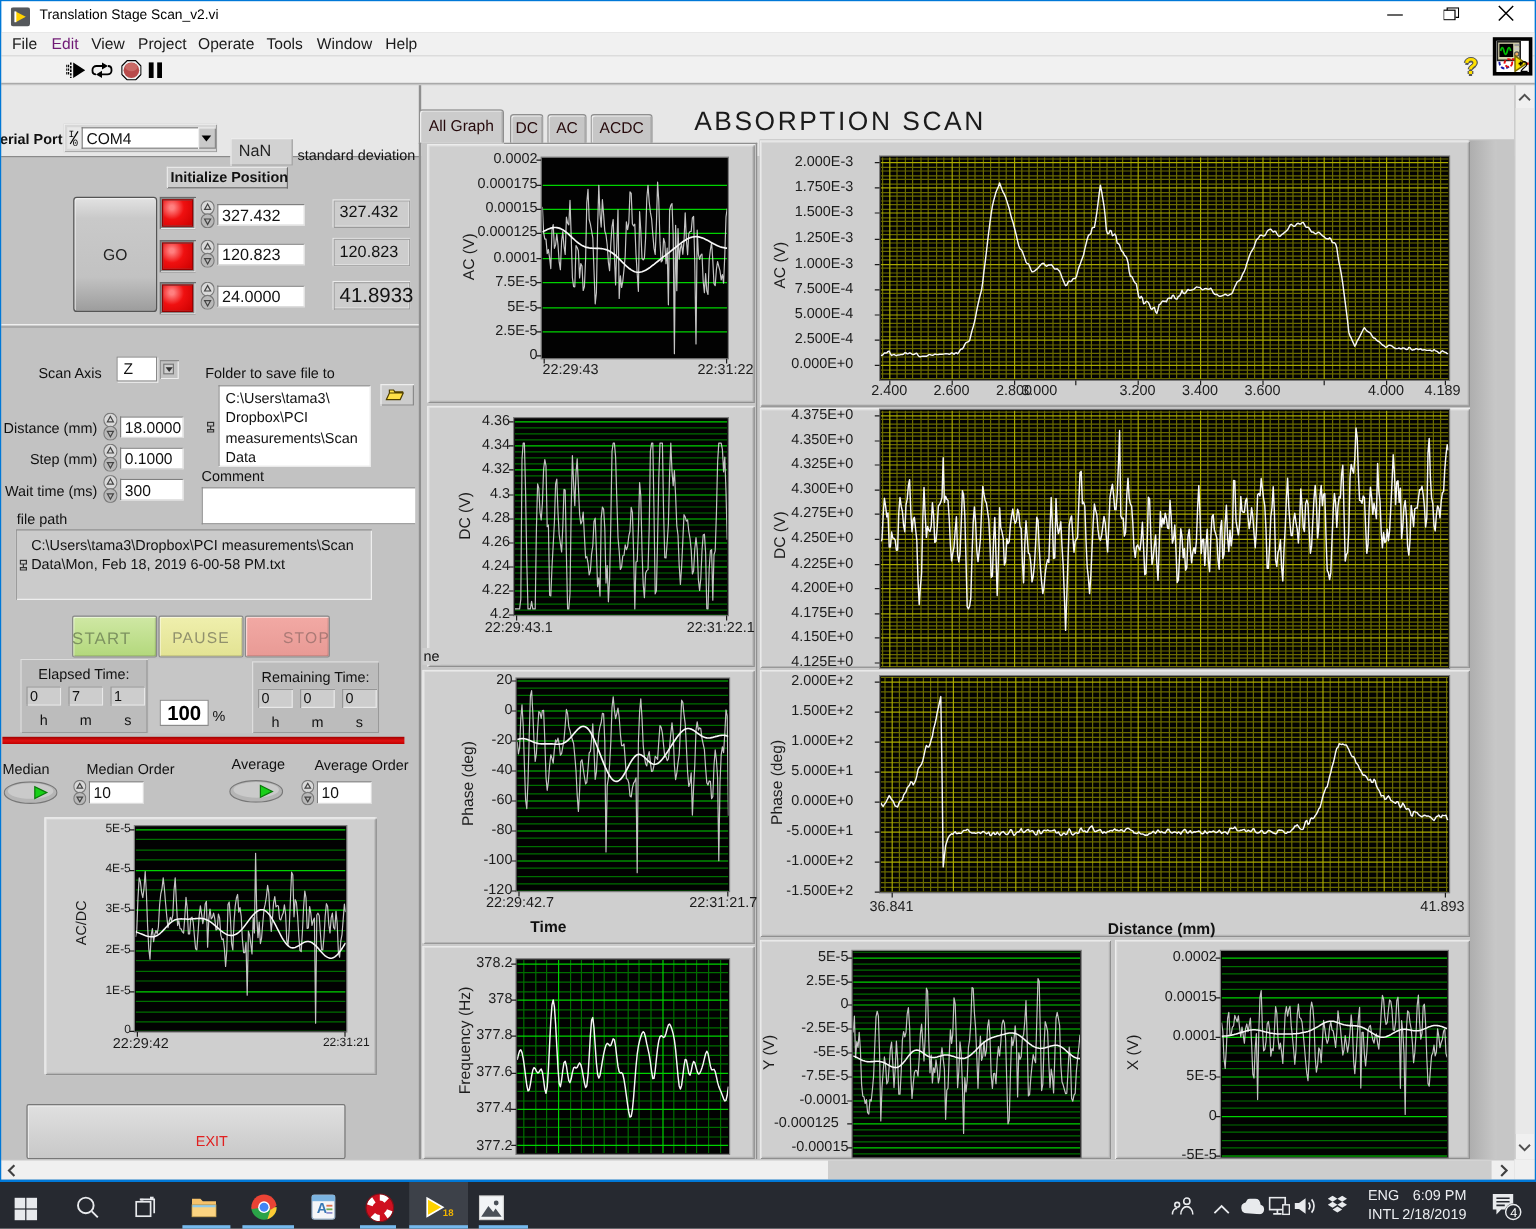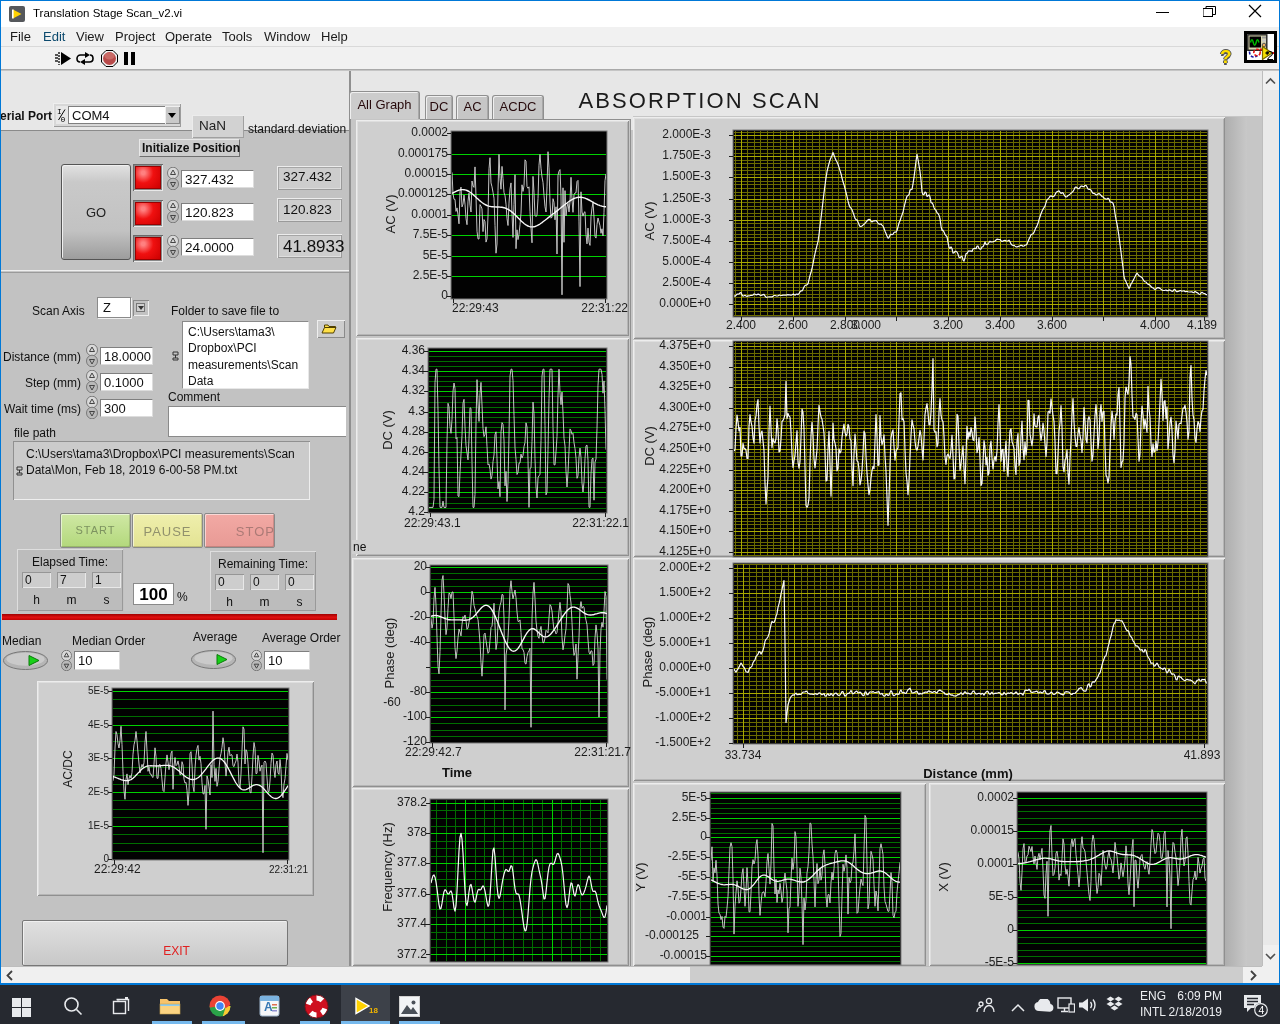--- a/index.html
+++ b/index.html
@@ -14,21 +14,21 @@
 <div style="position:absolute;left:1156px;top:12px;width:13px;height:1px;background:#000;"></div>
 <div style="position:absolute;left:1203px;top:5px;width:13px;height:11px;"><svg width="13" height="11">
       <rect x="0" y="2.5" width="9.5" height="8" fill="none" stroke="#000"></rect>
       <path d="M3 2.5V0.5H12.5V8.5H10" fill="none" stroke="#000"></path>
     </svg></div>
 <div style="position:absolute;left:1248px;top:4px;width:14px;height:14px;"><svg width="14" height="14">
       <path d="M1 1L13 13M13 1L1 13" stroke="#000" stroke-width="1.2"></path>
     </svg></div>
 <div style="position:absolute;left:1px;top:27px;width:1278px;height:19px;background:#f1f1f1;"></div>
 <div style="position:absolute;left:10px;top:29px;font-size:13px;color:#1a1a1a;">File</div>
-<div style="position:absolute;left:43px;top:29px;font-size:13px;color:#0c4a6e;">Edit</div>
+<div style="position:absolute;left:43px;top:29px;font-size:13px;color:#701a75;">Edit</div>
 <div style="position:absolute;left:76px;top:29px;font-size:13px;color:#1a1a1a;">View</div>
 <div style="position:absolute;left:115px;top:29px;font-size:13px;color:#1a1a1a;">Project</div>
 <div style="position:absolute;left:165px;top:29px;font-size:13px;color:#1a1a1a;">Operate</div>
 <div style="position:absolute;left:222px;top:29px;font-size:13px;color:#1a1a1a;">Tools</div>
 <div style="position:absolute;left:264px;top:29px;font-size:13px;color:#1a1a1a;">Window</div>
 <div style="position:absolute;left:321px;top:29px;font-size:13px;color:#1a1a1a;">Help</div>
 <div style="position:absolute;left:1px;top:46px;width:1278px;height:24px;background:#f1f1f1;border-top:1px solid #d9d9d9;border-bottom:1px solid #a9a9a9;"></div>
 <div style="position:absolute;left:55px;top:51px;width:17px;height:15px;"><svg width="17" height="15">
       <path d="M0 3v9M2 3v9M4 1v13" stroke="#000" stroke-width="1.3" stroke-dasharray="2 1"></path>
       <polygon points="6,1 6,14 16,7.5" fill="#000"></polygon>
@@ -180,21 +180,21 @@
 <div style="position:absolute;left:104px;top:401px;font-size:13px;">300</div>
 <div style="position:absolute;left:168px;top:390px;font-size:12px;">Comment</div>
 <div style="position:absolute;left:168px;top:406px;width:178px;height:31px;background:#fff;border:1px solid #8a8a8a;border-right:none;"></div>
 <div style="position:absolute;left:14px;top:426px;font-size:12px;">file path</div>
 <div style="position:absolute;left:13px;top:441px;width:297px;height:59px;background:#cbcbcb;box-shadow:inset 1px 1px 0 #909090,inset -1px -1px 0 #eee;"></div>
 <div style="position:absolute;left:16px;top:464px;width:8px;height:10px;"><svg width="8" height="10">
       <path d="M1 1h5v3h-5zM3.5 4v3M1 7h5v2h-5z" fill="none" stroke="#333"></path>
     </svg></div>
 <div style="position:absolute;left:26px;top:446px;width:278px;font-size:12px;line-height:16.3px;color:#111;">C:\Users\tama3\Dropbox\PCI measurements\Scan<br>Data\Mon, Feb 18, 2019 6-00-58 PM.txt</div>
 <div style="position:absolute;left:60px;top:513px;width:71px;height:35px;background:linear-gradient(180deg,#cfe8a4,#b3d87c);border:1px solid #8a8a8a;border-radius:2px;box-shadow:inset 1px 1px 0 rgba(255,255,255,.55),inset -1px -1px 0 rgba(0,0,0,.15);"></div>
-<div style="position:absolute;left:60px;top:524px;width:71px;text-align:center;font-size:11px;letter-spacing:1px;color:#7d9360;">START</div>
+<div style="position:absolute;left:60px;top:524px;width:71px;font-size:14px;letter-spacing:1px;color:#7d9360;">START</div>
 <div style="position:absolute;left:132px;top:513px;width:71px;height:35px;background:linear-gradient(180deg,#efefad,#e3e393);border:1px solid #8a8a8a;border-radius:2px;box-shadow:inset 1px 1px 0 rgba(255,255,255,.55),inset -1px -1px 0 rgba(0,0,0,.15);"></div>
 <div style="position:absolute;left:132px;top:524px;width:71px;text-align:center;font-size:13px;letter-spacing:1px;color:#91916d;">PAUSE</div>
 <div style="position:absolute;left:204px;top:513px;width:71px;height:35px;background:linear-gradient(180deg,#f2a9a4,#e89a95);border:1px solid #8a8a8a;border-radius:2px;box-shadow:inset 1px 1px 0 rgba(255,255,255,.55),inset -1px -1px 0 rgba(0,0,0,.15);"></div>
 <div style="position:absolute;left:204px;top:524px;width:71px;text-align:right;font-size:13px;letter-spacing:1px;color:#ab7a76;">STOP</div>
 <div style="position:absolute;left:17px;top:549px;width:106px;height:62px;background:#bcbcbc;box-shadow:inset 1px 1px 0 #dedede,inset -1px -1px 0 #999;"></div>
 <div style="position:absolute;left:17px;top:555px;width:106px;text-align:center;font-size:12px;color:#111;">Elapsed Time:</div>
 <div style="position:absolute;left:22px;top:572px;width:29px;height:16px;background:#cdcdcd;box-shadow:inset 1px 1px 0 #969696,inset -1px -1px 0 #e8e8e8;"></div>
 <div style="position:absolute;left:25px;top:573px;font-size:12px;color:#111;">0</div>
 <div style="position:absolute;left:57px;top:572px;width:29px;height:16px;background:#cdcdcd;box-shadow:inset 1px 1px 0 #969696,inset -1px -1px 0 #e8e8e8;"></div>
 <div style="position:absolute;left:60px;top:573px;font-size:12px;color:#111;">7</div>
@@ -329,21 +329,21 @@
           <polyline points="0,50.3 1,50.0 2,49.7 3,49.6 4,49.5 5,49.5 6,49.6 7,49.8 8,50.1 9,50.5 10,50.9 11,51.3 12,51.7 13,52.1 14,52.5 15,52.9 16,53.2 17,53.5 18,53.7 19,53.8 20,53.9 21,53.9 22,53.9 23,53.9 24,53.9 25,53.9 26,53.9 27,53.9 28,53.9 29,53.9 30,54.0 31,54.0 32,54.1 33,54.2 34,54.2 35,54.1 36,54.0 37,53.9 38,53.6 39,53.1 40,52.6 41,51.9 42,51.2 43,50.2 44,49.2 45,48.1 46,46.9 47,45.7 48,44.5 49,43.4 50,42.3 51,41.3 52,40.5 53,39.8 54,39.4 55,39.3 56,39.4 57,39.8 58,40.4 59,41.4 60,42.6 61,44.1 62,45.8 63,47.8 64,49.9 65,52.2 66,54.6 67,57.1 68,59.7 69,62.3 70,64.9 71,67.4 72,69.9 73,72.3 74,74.6 75,76.7 76,78.7 77,80.4 78,81.9 79,83.2 80,84.1 81,84.8 82,85.1 83,85.2 84,84.9 85,84.3 86,83.5 87,82.4 88,81.0 89,79.4 90,77.7 91,75.9 92,74.0 93,72.1 94,70.2 95,68.5 96,66.9 97,65.6 98,64.4 99,63.6 100,63.0 101,62.7 102,62.7 103,63.0 104,63.5 105,64.2 106,65.0 107,66.0 108,67.0 109,67.9 110,68.8 111,69.6 112,70.3 113,70.7 114,70.9 115,70.9 116,70.7 117,70.3 118,69.6 119,68.7 120,67.7 121,66.5 122,65.2 123,63.8 124,62.4 125,60.9 126,59.3 127,57.7 128,56.2 129,54.6 130,53.0 131,51.5 132,50.0 133,48.6 134,47.2 135,46.0 136,44.8 137,43.8 138,42.9 139,42.2 140,41.6 141,41.3 142,41.1 143,41.1 144,41.3 145,41.6 146,42.1 147,42.6 148,43.3 149,44.0 150,44.8 151,45.5 152,46.2 153,46.9 154,47.5 155,48.0 156,48.4 157,48.7 158,48.9 159,49.0 160,49.0 161,48.9 162,48.7 163,48.5 164,48.2 165,47.9 166,47.7 167,47.4 168,47.1 169,46.9 170,46.8 171,46.7 172,46.7 173,46.8 174,47.0 175,47.3 176,47.7" fill="none" stroke="#f8f8f8" stroke-width="1.4" stroke-linejoin="round"></polyline>
         </g>
         <path d="M-5 1.5h4M-5 26.5h4M-5 51.5h4M-5 76.5h4M-5 101.5h4M-5 126.5h4M-5 151.5h4M-5 176.5h4M1.5 177v4M175.5 177v4" stroke="#1c1c1c" stroke-width="1" fill="none"></path>
       </g>
     </svg>
   </div>
 <div style="position:absolute;left:357px;top:560px;width:70px;text-align:right;font-size:12px;color:#1c1c1c;line-height:13px;">20</div>
 <div style="position:absolute;left:357px;top:585px;width:70px;text-align:right;font-size:12px;color:#1c1c1c;line-height:13px;">0</div>
 <div style="position:absolute;left:357px;top:610px;width:70px;text-align:right;font-size:12px;color:#1c1c1c;line-height:13px;">-20</div>
 <div style="position:absolute;left:357px;top:635px;width:70px;text-align:right;font-size:12px;color:#1c1c1c;line-height:13px;">-40</div>
-<div style="position:absolute;left:357px;top:660px;width:70px;text-align:center;font-size:12px;color:#1c1c1c;line-height:13px;margin-top:36px;">-60</div>
+<div style="position:absolute;left:357px;top:660px;width:70px;text-align:right;font-size:12px;color:#1c1c1c;line-height:13px;">-60</div>
 <div style="position:absolute;left:357px;top:685px;width:70px;text-align:right;font-size:12px;color:#1c1c1c;line-height:13px;">-80</div>
 <div style="position:absolute;left:357px;top:710px;width:70px;text-align:right;font-size:12px;color:#1c1c1c;line-height:13px;">-100</div>
 <div style="position:absolute;left:357px;top:735px;width:70px;text-align:right;font-size:12px;color:#1c1c1c;line-height:13px;">-120</div>
 <div style="position:absolute;left:405px;top:746px;font-size:12px;color:#1c1c1c;line-height:13px;">22:29:42.7</div>
 <div style="position:absolute;left:541px;top:746px;width:90px;text-align:right;font-size:12px;color:#1c1c1c;line-height:13px;">22:31:21.7</div>
 <div style="position:absolute;left:330px;top:646px;width:120px;text-align:center;font-size:13px;color:#1c1c1c;transform:rotate(-90deg);line-height:14px;">Phase (deg)</div>
 <div style="position:absolute;left:352px;top:788px;width:277px;height:178px;background:#cfcfcf;box-shadow:inset 1px 1px 0 #ededed,inset -1px -1px 0 #8f8f8f,inset 2px 2px 0 #dedede,inset -2px -2px 0 #b5b5b5;"></div>
 <div style="position:absolute;left:425px;top:794px;width:184px;height:178px;">
     <svg width="184" height="178" viewBox="0 0 184 178" style="position:absolute;left:0;top:0">
       <g transform="translate(6,6)">
@@ -459,21 +459,21 @@
     </svg>
   </div>
 <div style="position:absolute;left:641px;top:561px;width:70px;text-align:right;font-size:12px;color:#1c1c1c;line-height:13px;">2.000E+2</div>
 <div style="position:absolute;left:641px;top:586px;width:70px;text-align:right;font-size:12px;color:#1c1c1c;line-height:13px;">1.500E+2</div>
 <div style="position:absolute;left:641px;top:611px;width:70px;text-align:right;font-size:12px;color:#1c1c1c;line-height:13px;">1.000E+2</div>
 <div style="position:absolute;left:641px;top:636px;width:70px;text-align:right;font-size:12px;color:#1c1c1c;line-height:13px;">5.000E+1</div>
 <div style="position:absolute;left:641px;top:661px;width:70px;text-align:right;font-size:12px;color:#1c1c1c;line-height:13px;">0.000E+0</div>
 <div style="position:absolute;left:641px;top:686px;width:70px;text-align:right;font-size:12px;color:#1c1c1c;line-height:13px;">-5.000E+1</div>
 <div style="position:absolute;left:641px;top:711px;width:70px;text-align:right;font-size:12px;color:#1c1c1c;line-height:13px;">-1.000E+2</div>
 <div style="position:absolute;left:641px;top:736px;width:70px;text-align:right;font-size:12px;color:#1c1c1c;line-height:13px;">-1.500E+2</div>
-<div style="position:absolute;left:698px;top:749px;width:90px;text-align:center;font-size:12px;color:#1c1c1c;line-height:13px;">33.734</div>
+<div style="position:absolute;left:698px;top:749px;width:90px;text-align:center;font-size:12px;color:#1c1c1c;line-height:13px;">36.841</div>
 <div style="position:absolute;left:1157px;top:749px;width:90px;text-align:center;font-size:12px;color:#1c1c1c;line-height:13px;">41.893</div>
 <div style="position:absolute;left:588px;top:645px;width:120px;text-align:center;font-size:13px;color:#1c1c1c;transform:rotate(-90deg);line-height:14px;">Phase (deg)</div>
 <div style="position:absolute;left:633px;top:783px;width:293px;height:183px;background:#cfcfcf;box-shadow:inset 1px 1px 0 #ededed,inset -1px -1px 0 #8f8f8f,inset 2px 2px 0 #dedede,inset -2px -2px 0 #b5b5b5;"></div>
 <div style="position:absolute;left:705px;top:787px;width:197px;height:185px;">
     <svg width="197" height="185" viewBox="0 0 197 185" style="position:absolute;left:0;top:0">
       <g transform="translate(6,6)">
         <defs>
           <clipPath id="cp8">
             <rect x="0" y="0" width="189" height="171"></rect>
           </clipPath>

